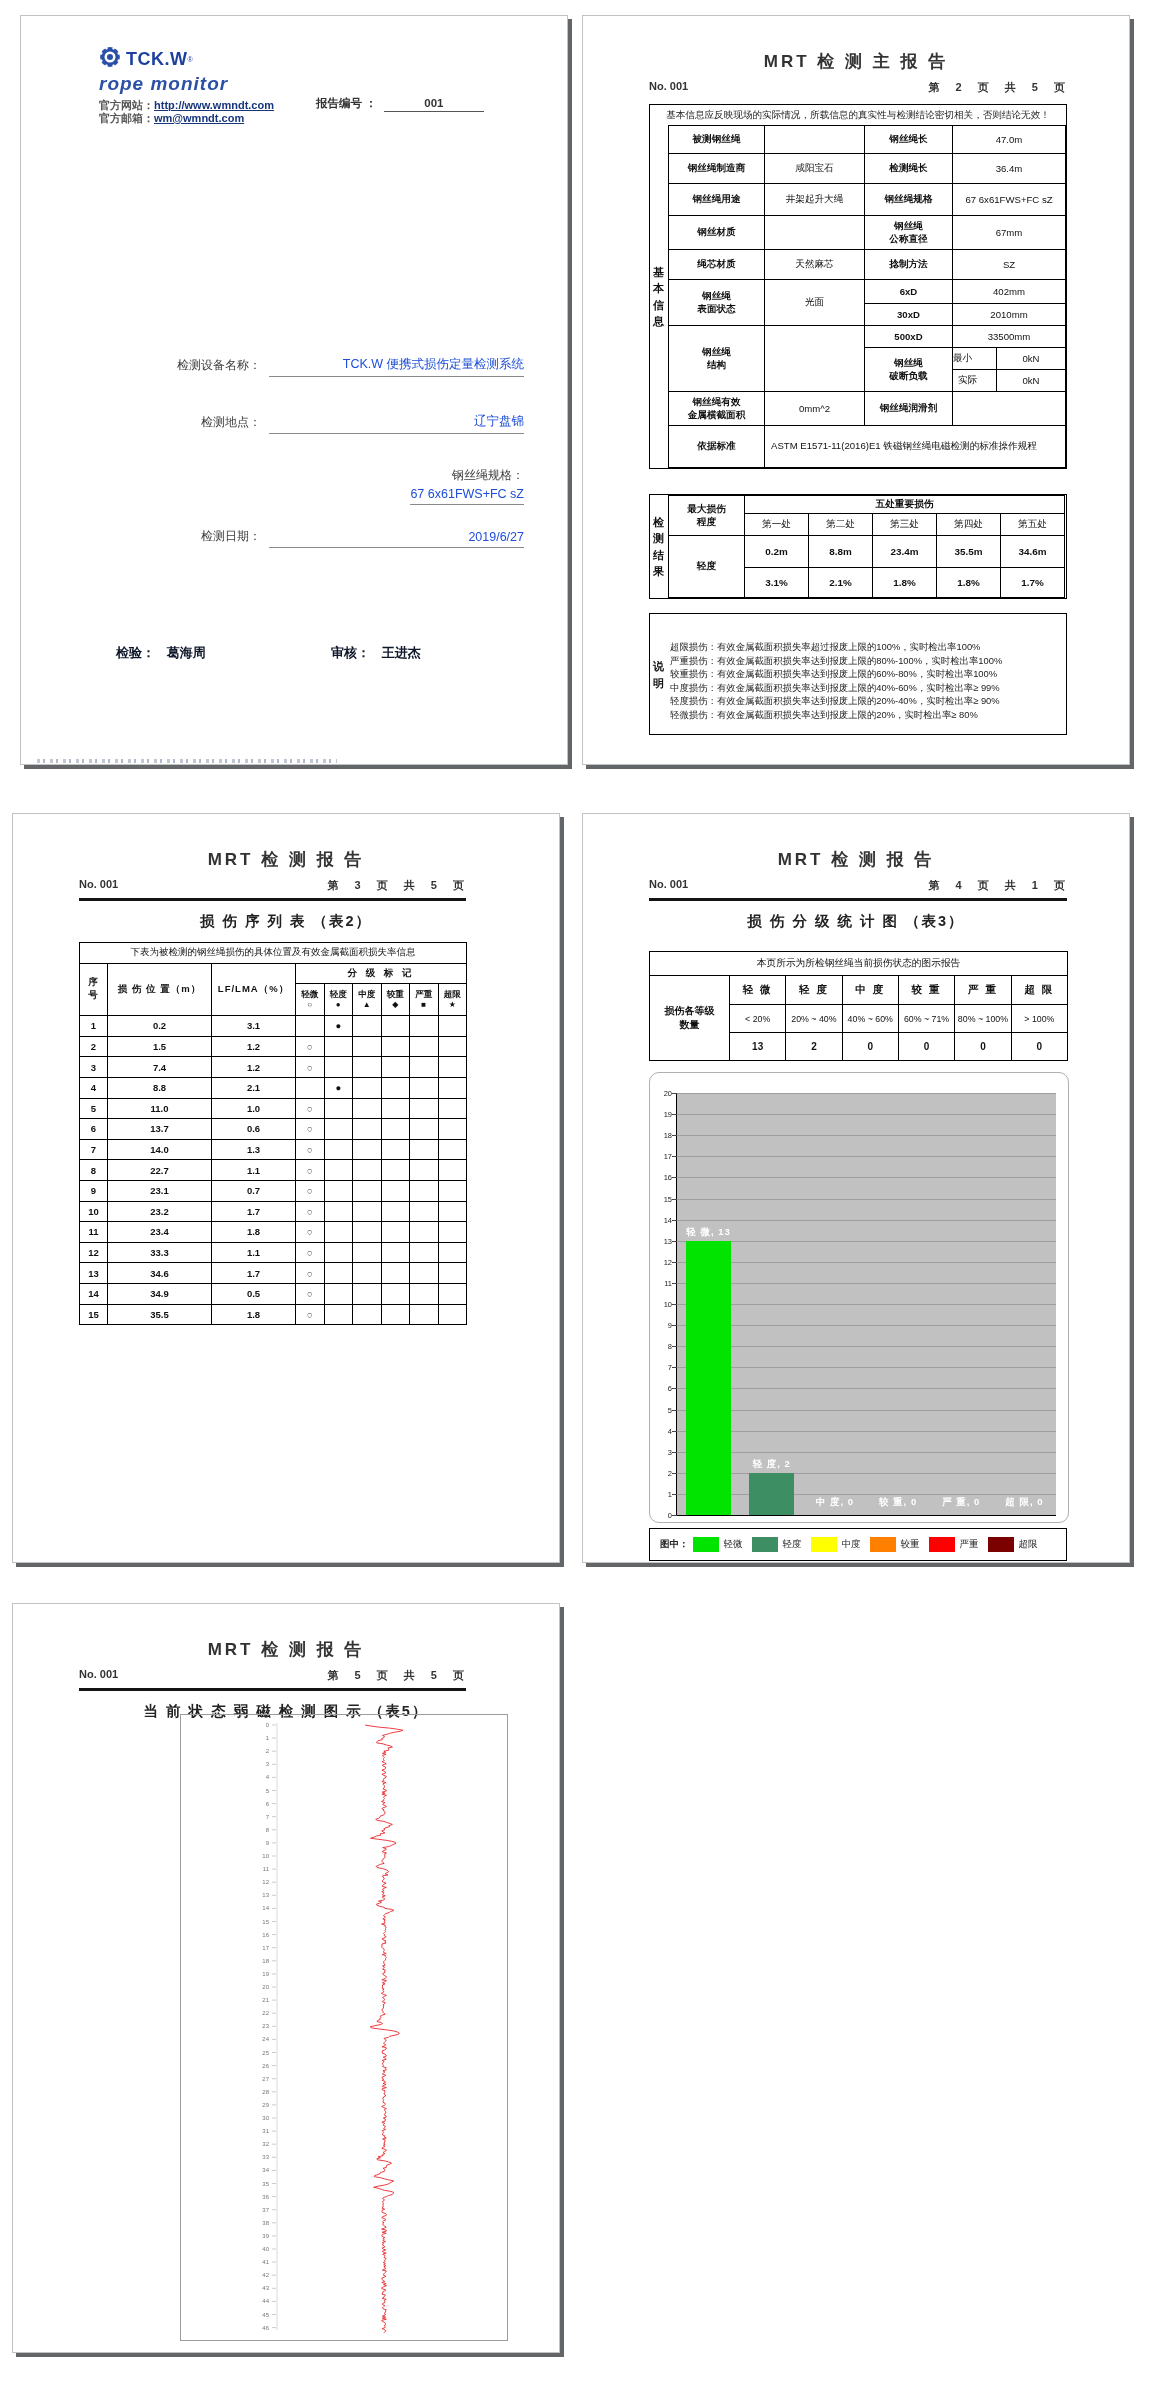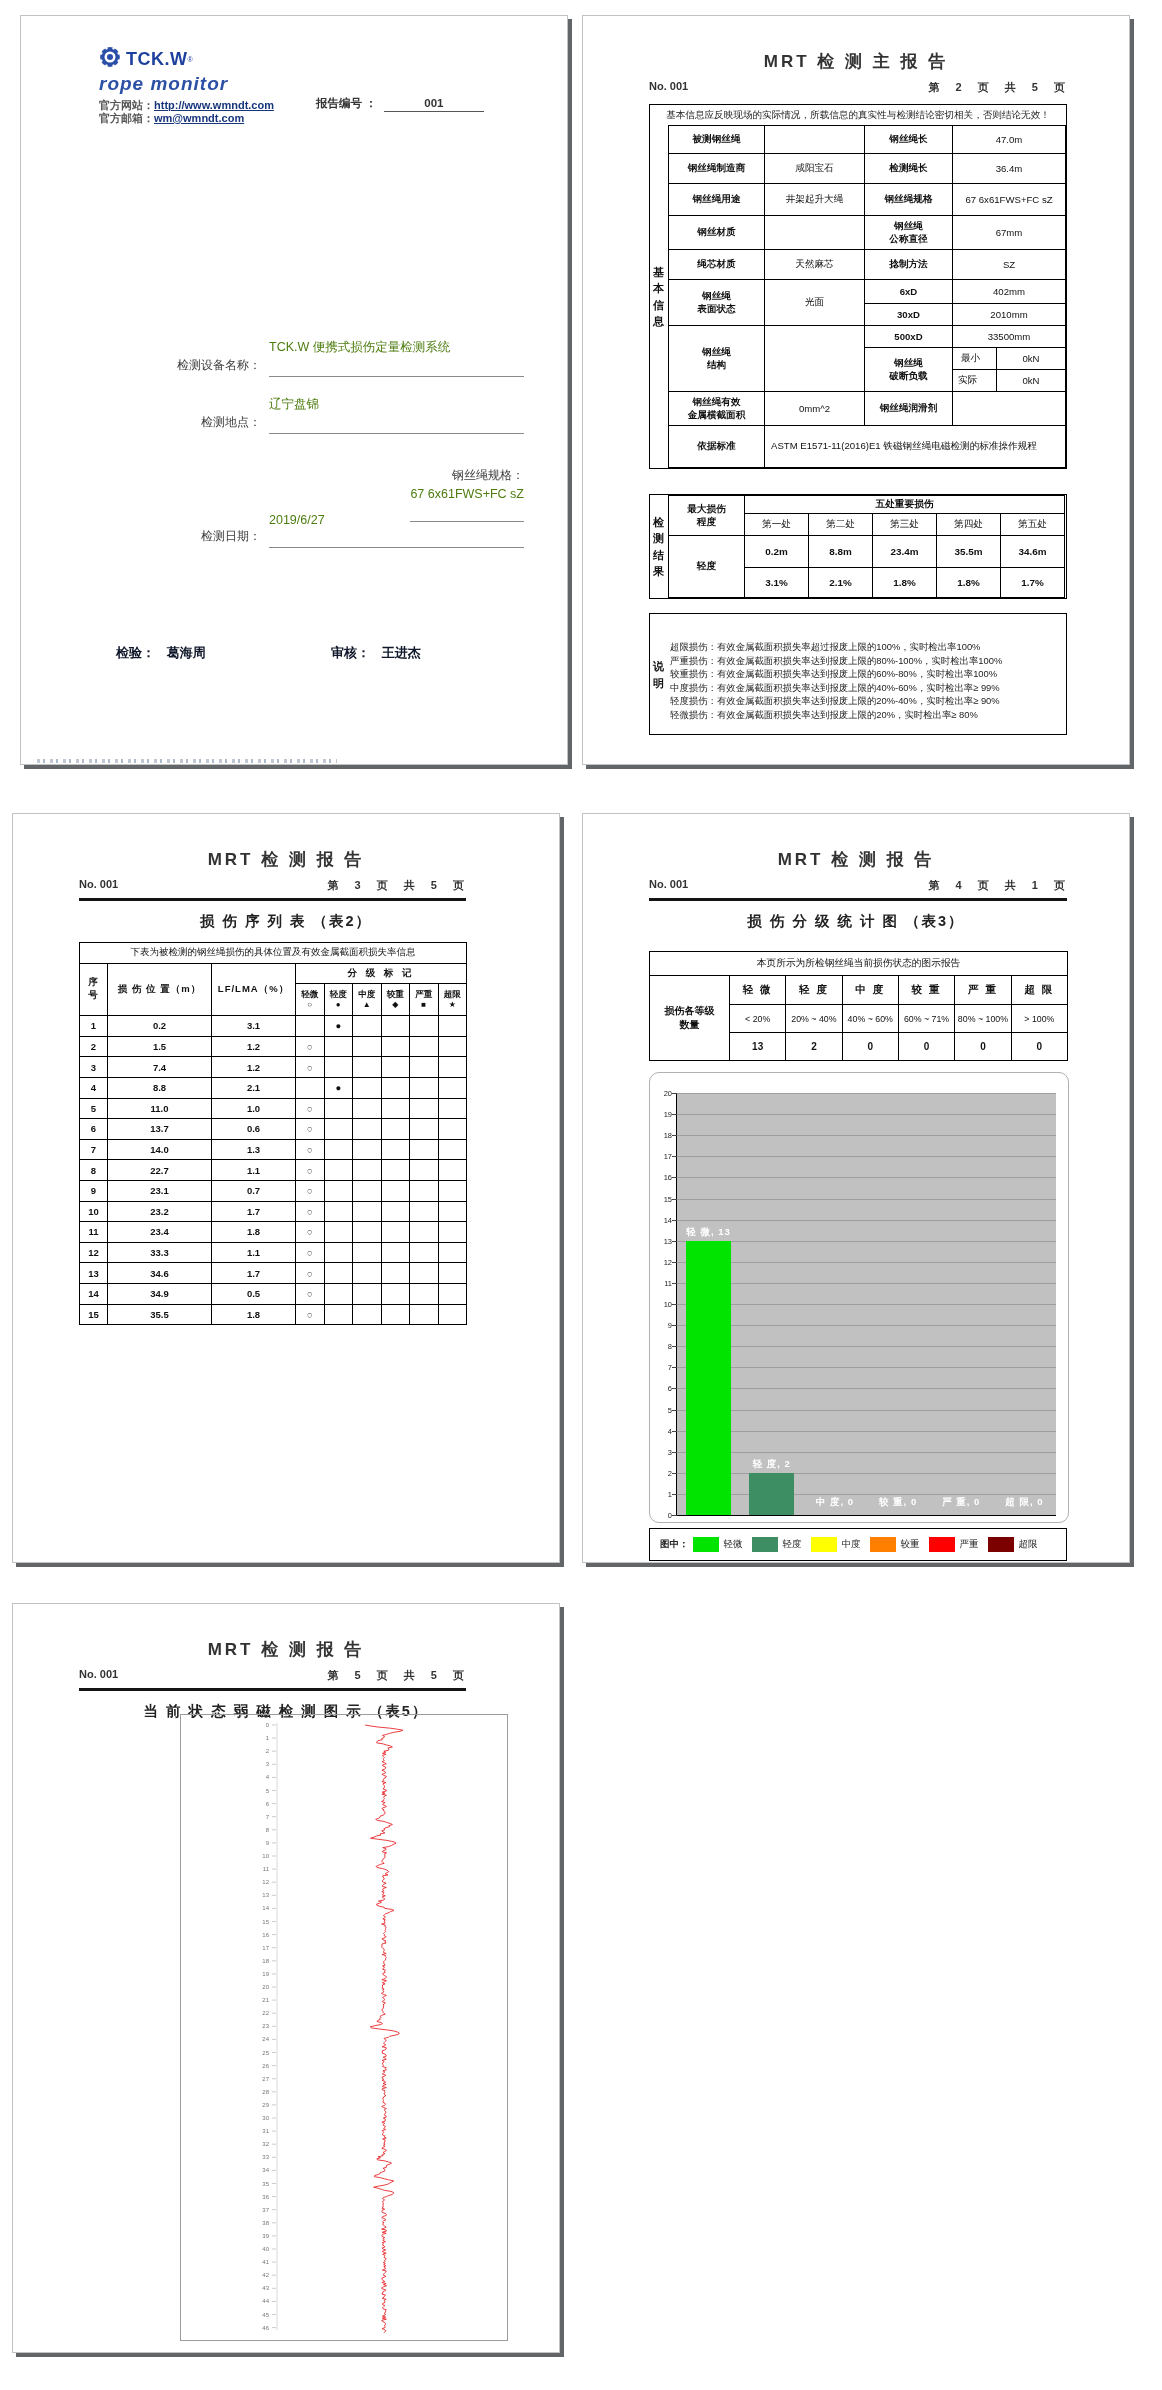--- a/index.html
+++ b/index.html
@@ -19,22 +19,22 @@
   .subbrand{font-size:19px;font-weight:700;font-style:italic;color:#2b50a5;letter-spacing:1px;margin:1px 0 4px;}
   .logo-line{font-size:11px;color:#555;font-weight:700;line-height:12.5px;}
   .llink{color:#16357d;text-decoration:underline;}
   .repno{left:295px;top:80px;font-size:11.5px;font-weight:700;color:#333;}
   .repno-val{display:inline-block;width:100px;text-align:center;border-bottom:1px solid #555;
              padding-bottom:2px;font-weight:600;margin-left:4px;}
   .company{left:0;right:0;top:200px;text-align:center;font-size:23px;font-weight:500;
            letter-spacing:2px;color:#3a3a3a;}
   .field{left:55px;width:448px;display:flex;align-items:flex-end;height:24px;}
   .flabel{width:185px;text-align:right;font-size:12px;color:#3d3d3d;padding-bottom:3px;}
-  .fval{flex:1;text-align:left;border-bottom:1px solid #8a8a8a;font-size:12.5px;
-        color:#4d7c0f;padding-bottom:20px;margin-left:8px;}
+  .fval{flex:1;text-align:right;border-bottom:1px solid #8a8a8a;font-size:12.5px;
+        color:#1d4ed8;padding-bottom:3px;margin-left:8px;}
   .sign{top:628px;font-size:13px;color:#0f172a;font-weight:600;}
   .clip-footer{left:16px;bottom:1px;width:300px;height:4px;opacity:.55;
      background:repeating-linear-gradient(90deg,#8d9aae 0 3px,transparent 3px 6px,#6b7f9e 6px 8px,transparent 8px 13px);}
 
   
   .rpt-title{left:0;right:0;top:34px;text-align:center;font-size:17px;font-weight:600;
              letter-spacing:3px;color:#333;}
   .no-row{top:64px;left:66px;right:64px;display:flex;justify-content:space-between;
           font-size:11px;font-weight:600;color:#333;}
   .no-row.narrow{right:95px;}
@@ -241,21 +241,21 @@
           <tr style="height:22px">
                 <td class="l" rowspan="3">钢丝绳
 结构</td>
                 <td rowspan="3"></td>
                 <td class="l">500xD</td>
                 <td colspan="2">33500mm</td>
               </tr>
           <tr style="height:22px">
                 <td class="l" rowspan="2">钢丝绳
 破断负载</td>
-                <td style="text-align:left;padding-left:8px;">最小</td>
+                <td style="text-align:left;padding-left:0;">最小</td>
                 <td>0kN</td>
               </tr>
           <tr style="height:22px">
                 <td style="text-align:left;padding-left:5px;">实际</td>
                 <td>0kN</td>
               </tr>
           <tr style="height:34px">
                 <td class="l">钢丝绳有效
 金属横截面积</td>
                 <td>0mm^2</td>

